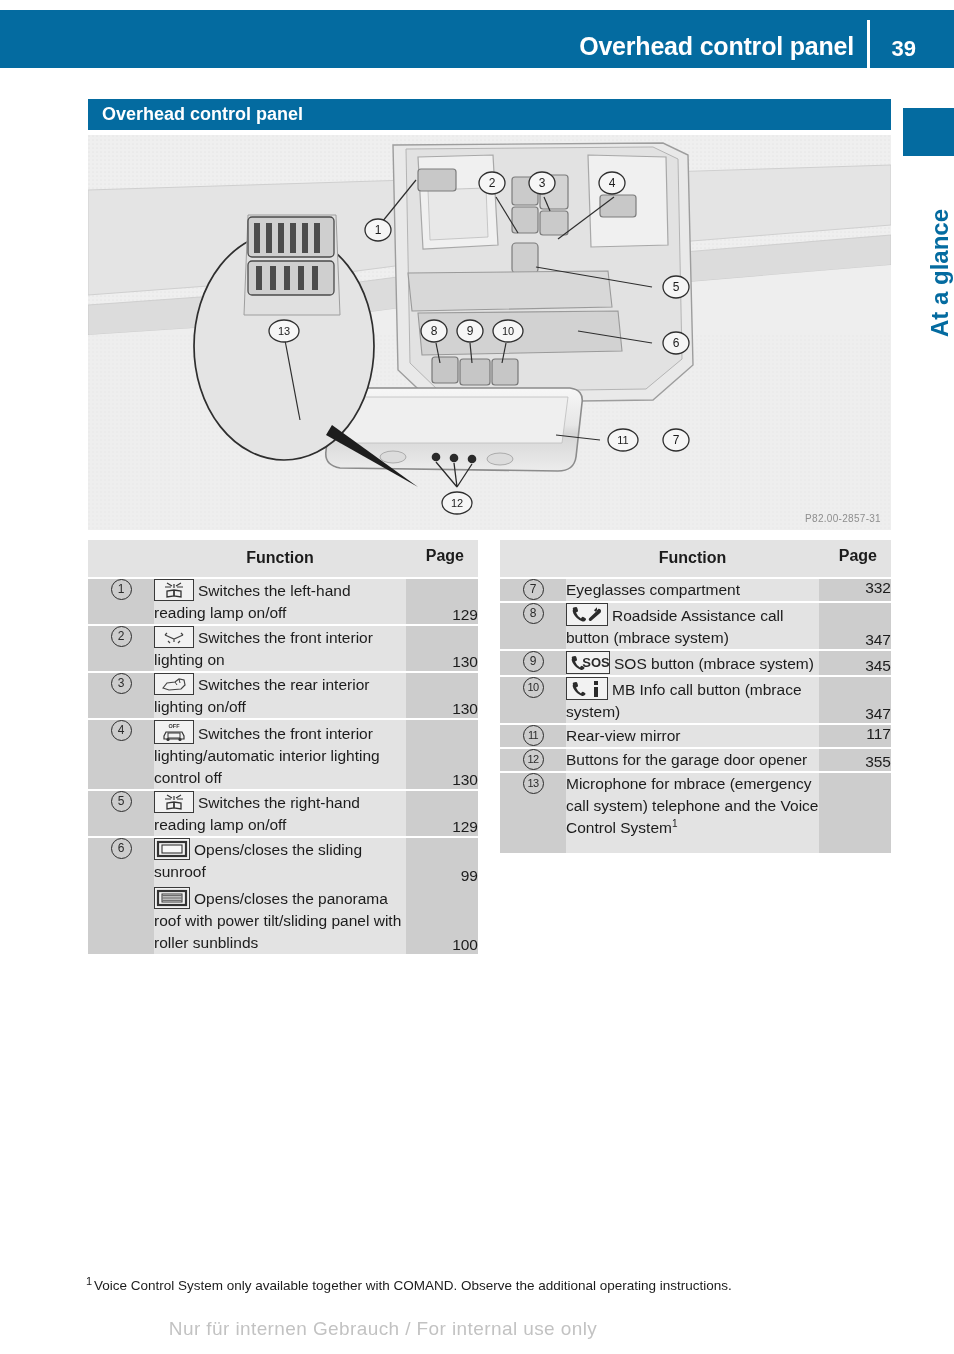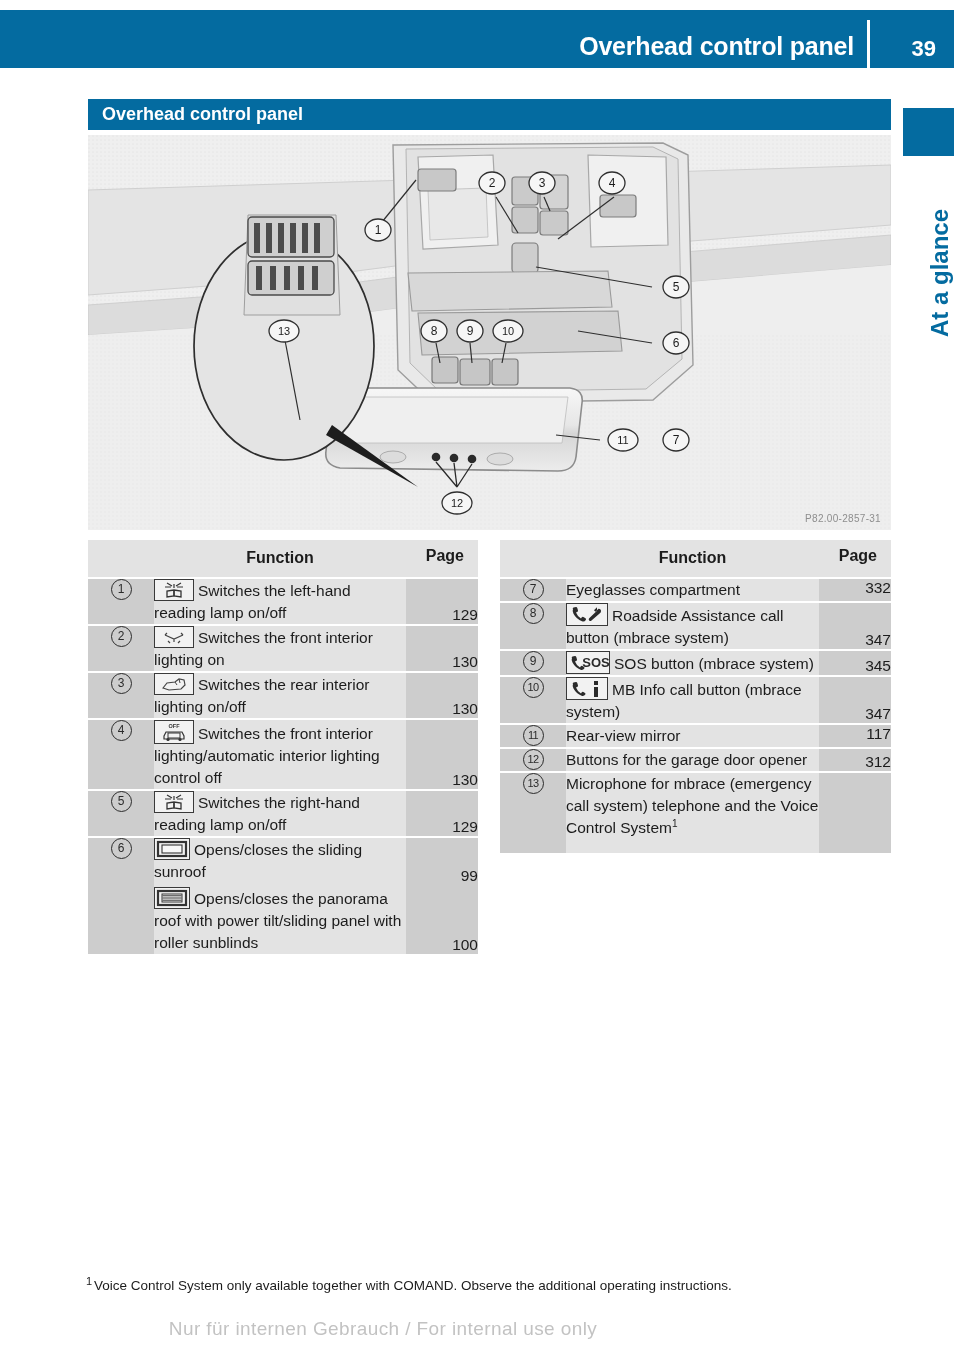--- a/index.html
+++ b/index.html
@@ -30,21 +30,21 @@
     white-space: nowrap;
   }
   .top-bar-divider {
     position: absolute;
     right: 84px; top: 10px;
     width: 3px; height: 58px;
     background: #ffffff;
   }
   .top-bar-pageno {
     position: absolute;
-    right: 18px; top: 26px;
+    right: 38px; top: 26px;
     color: #ffffff;
     font-size: 22px;
     font-weight: bold;
   }
 
   
   .side-tab-block {
     position: absolute;
     left: 903px; top: 108px;
     width: 51px; height: 48px;
@@ -501,21 +501,21 @@
 
   <tr>
     <td class="c-num"><span class="circnum two">11</span></td>
     <td class="c-fn"><span>Rear-view mirror</span></td>
     <td class="c-pg" style="vertical-align:top;margin-left:28px;">117</td>
   </tr>
 
   <tr>
     <td class="c-num"><span class="circnum two">12</span></td>
     <td class="c-fn"><span>Buttons for the garage door opener</span></td>
-    <td class="c-pg">312</td>
+    <td class="c-pg">355</td>
   </tr>
 
   <tr>
     <td class="c-num"><span class="circnum two">13</span></td>
     <td class="c-fn" style="padding-bottom:14px;"><span>Microphone for mbrace (emergency call system) telephone and the Voice Control System</span><sup>1</sup></td>
     <td class="c-pg"></td>
   </tr>
 </tbody>
   </table>
 

